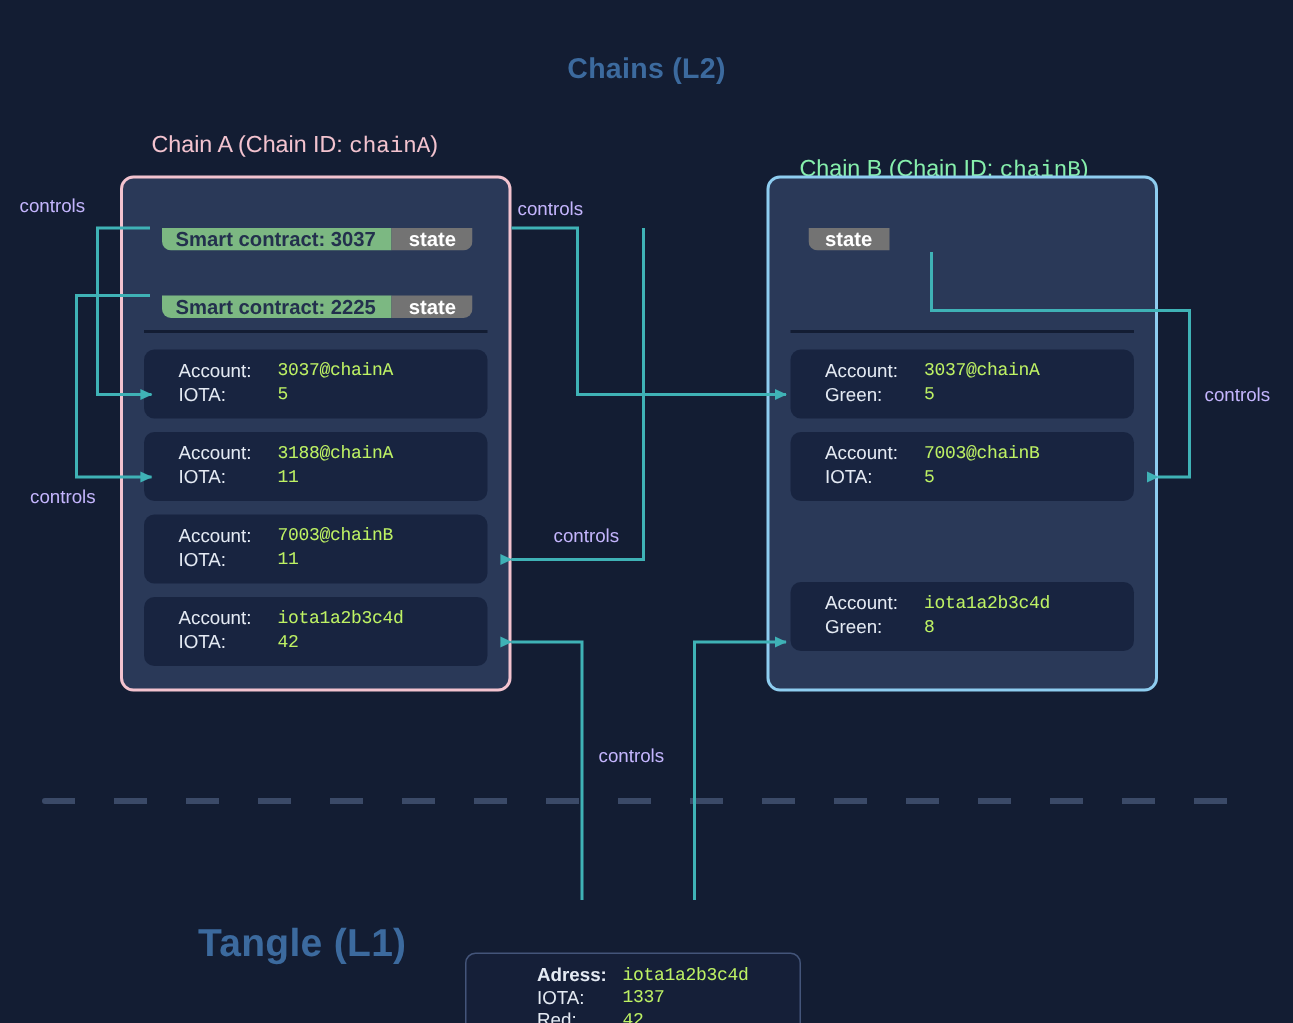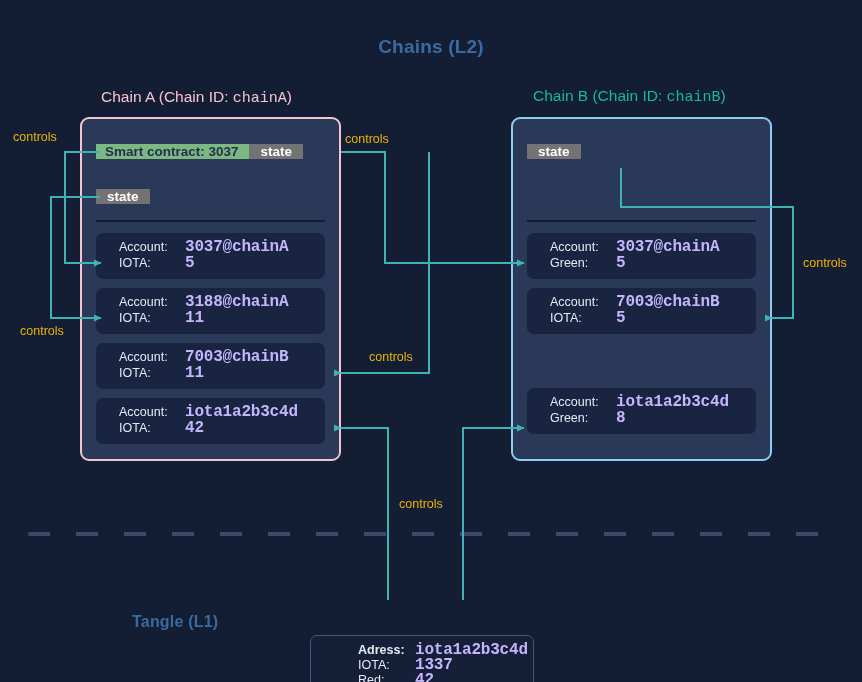--- a/index.html
+++ b/index.html
@@ -40,37 +40,37 @@
     text-align: center;
     font-size: 19px;
     font-weight: bold;
     color: #3c6a9e;
     letter-spacing: .2px;
   }
   .tangle-title {
     position: absolute;
     left: 132px;
     top: 613px;
-    font-size: 16px;
+    font-size: 26px;
     font-weight: bold;
     color: #3c6a9e;
     letter-spacing: .2px;
   }
   .chain-title {
     position: absolute;
     font-size: 15.5px;
     white-space: nowrap;
   }
   .chain-title .mono {
     font-family: "Liberation Mono", "DejaVu Sans Mono", monospace;
     font-size: 15px;
     margin-top: 16px;
   }
   #chainA-title { left: 101px; top: 88px; color: #f3c3cf; }
-  #chainB-title { left: 533px; top: 87px; color: #14b8a6; }
+  #chainB-title { left: 533px; top: 104px; color: #86efac; }
 
   
   .chain-box {
     position: absolute;
     border-radius: 9px;
     background: #2a3958;
     border: 2px solid #000;
     overflow: hidden;
     z-index: 3;
   }
@@ -99,26 +99,27 @@
   #chainA-box .zone-divider { top: 101px; }
   #chainB-box .zone-divider { top: 101px; }
   .accounts-zone {
     position: relative;
     padding: 13px 14px 14px 14px;
   }
 
   
   .contract {
     display: flex;
-    align-items: center;
+    align-items: flex-end;
     border-radius: 6px;
     overflow: hidden;
     width: 207px;
     height: 31px;
     margin-bottom: 14px;
+    margin-left: 12px;
   }
   .contract-name {
     flex: 1 1 auto;
     background: #7cb882;
     color: #23304d;
     font-size: 13.5px;
     font-weight: bold;
     display: flex;
     align-items: center;
     padding-left: 9px;
@@ -153,23 +154,23 @@
   }
   .acct-key {
     width: 66px;
     flex: 0 0 66px;
     font-size: 12.5px;
     color: #e4eaf3;
     font-family: "Liberation Sans", sans-serif;
   }
   .acct-val {
     font-family: "Liberation Mono", "DejaVu Sans Mono", monospace;
-    font-size: 16px;
-    font-weight: bold;
-    color: #c4b5fd;
+    font-size: 12px;
+    font-weight: normal;
+    color: #bef264;
     letter-spacing: -0.2px;
   }
 
   
   #layer-divider {
     position: absolute;
     left: 28px;
     right: 28px;
     top: 532px;
     height: 4px;
@@ -194,21 +195,21 @@
     margin-top: 32px;
   }
   #tangle-box .acct-key { width: 57px; flex: 0 0 57px; }
   #tangle-box .acct-key.bold { font-weight: bold; }
   #tangle-box .acct-row { line-height: 15px; }
 
   
   .ctrl-label {
     position: absolute;
     font-size: 12.5px;
-    color: #eab308;
+    color: #c4b5fd;
     z-index: 6;
     white-space: nowrap;
   }
   #ctrl-l-top  { left: 13px;  top: 130px; }
   #ctrl-l-bot  { left: 20px;  top: 324px; }
   #ctrl-m-top  { left: 345px; top: 132px; }
   #ctrl-m-bot  { left: 369px; top: 350px; }
   #ctrl-r      { left: 803px; top: 256px; }
   #ctrl-b      { left: 399px; top: 497px; }
 </style>
@@ -227,20 +228,21 @@
 
   <div id="layer-divider"></div>
 
   <div class="chain-box" id="chainA-box">
     <div class="contracts-zone">
       <div class="contract">
         <div class="contract-name">Smart contract: 3037</div>
         <div class="contract-state">state</div>
       </div>
       <div class="contract">
+        <div class="contract-name">Smart contract: 2225</div>
         <div class="contract-state">state</div>
       </div>
       <div class="zone-divider"></div>
     </div>
     <div class="accounts-zone">
       <div class="account">
         <div class="acct-row">
           <span class="acct-key">Account:</span>
           <span class="acct-val">3037@chainA</span>
         </div>

